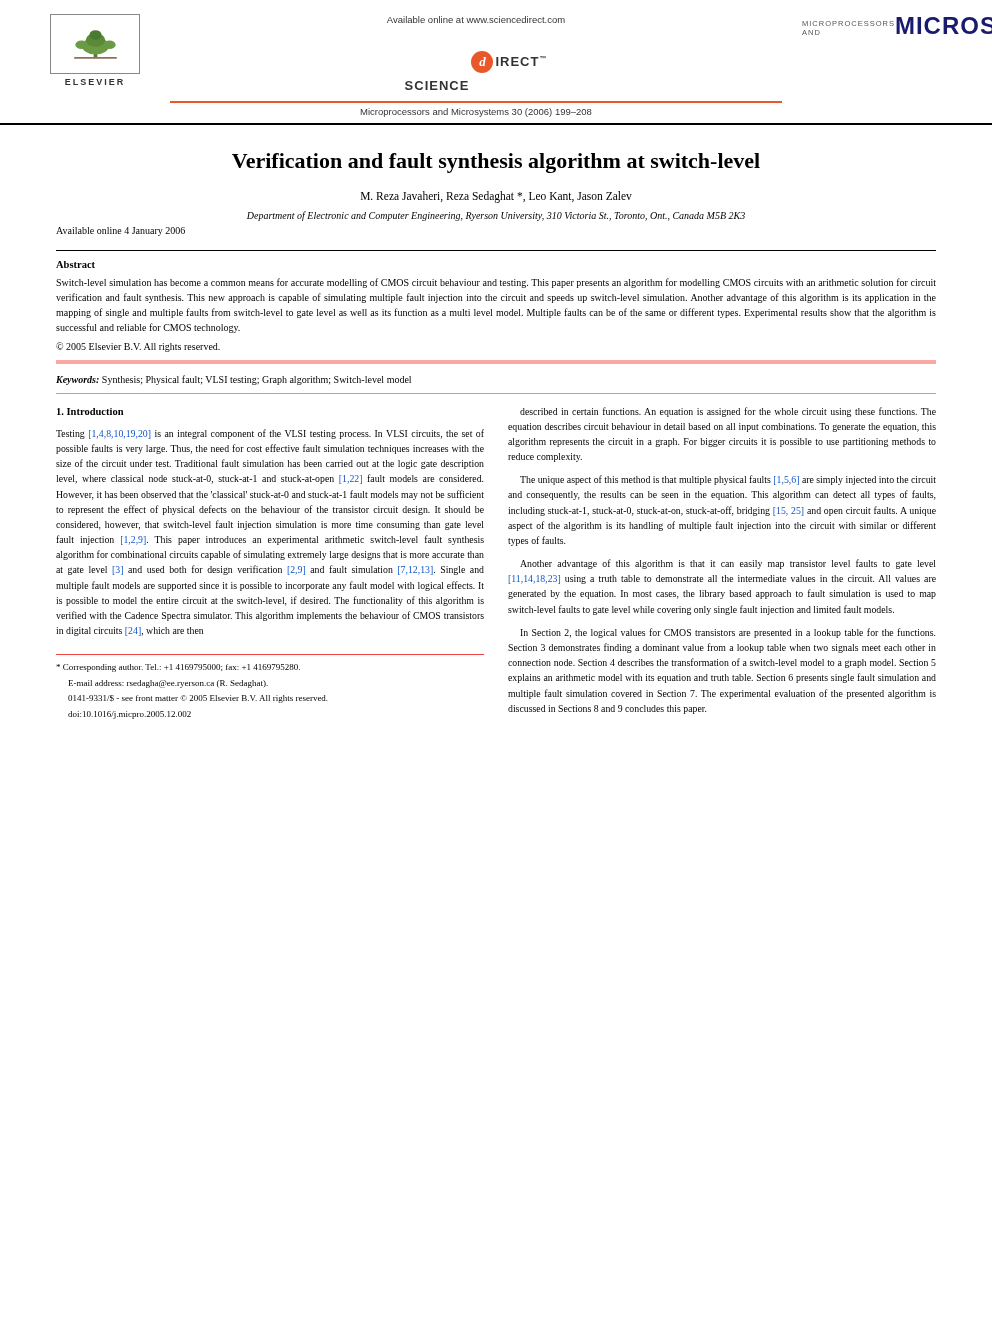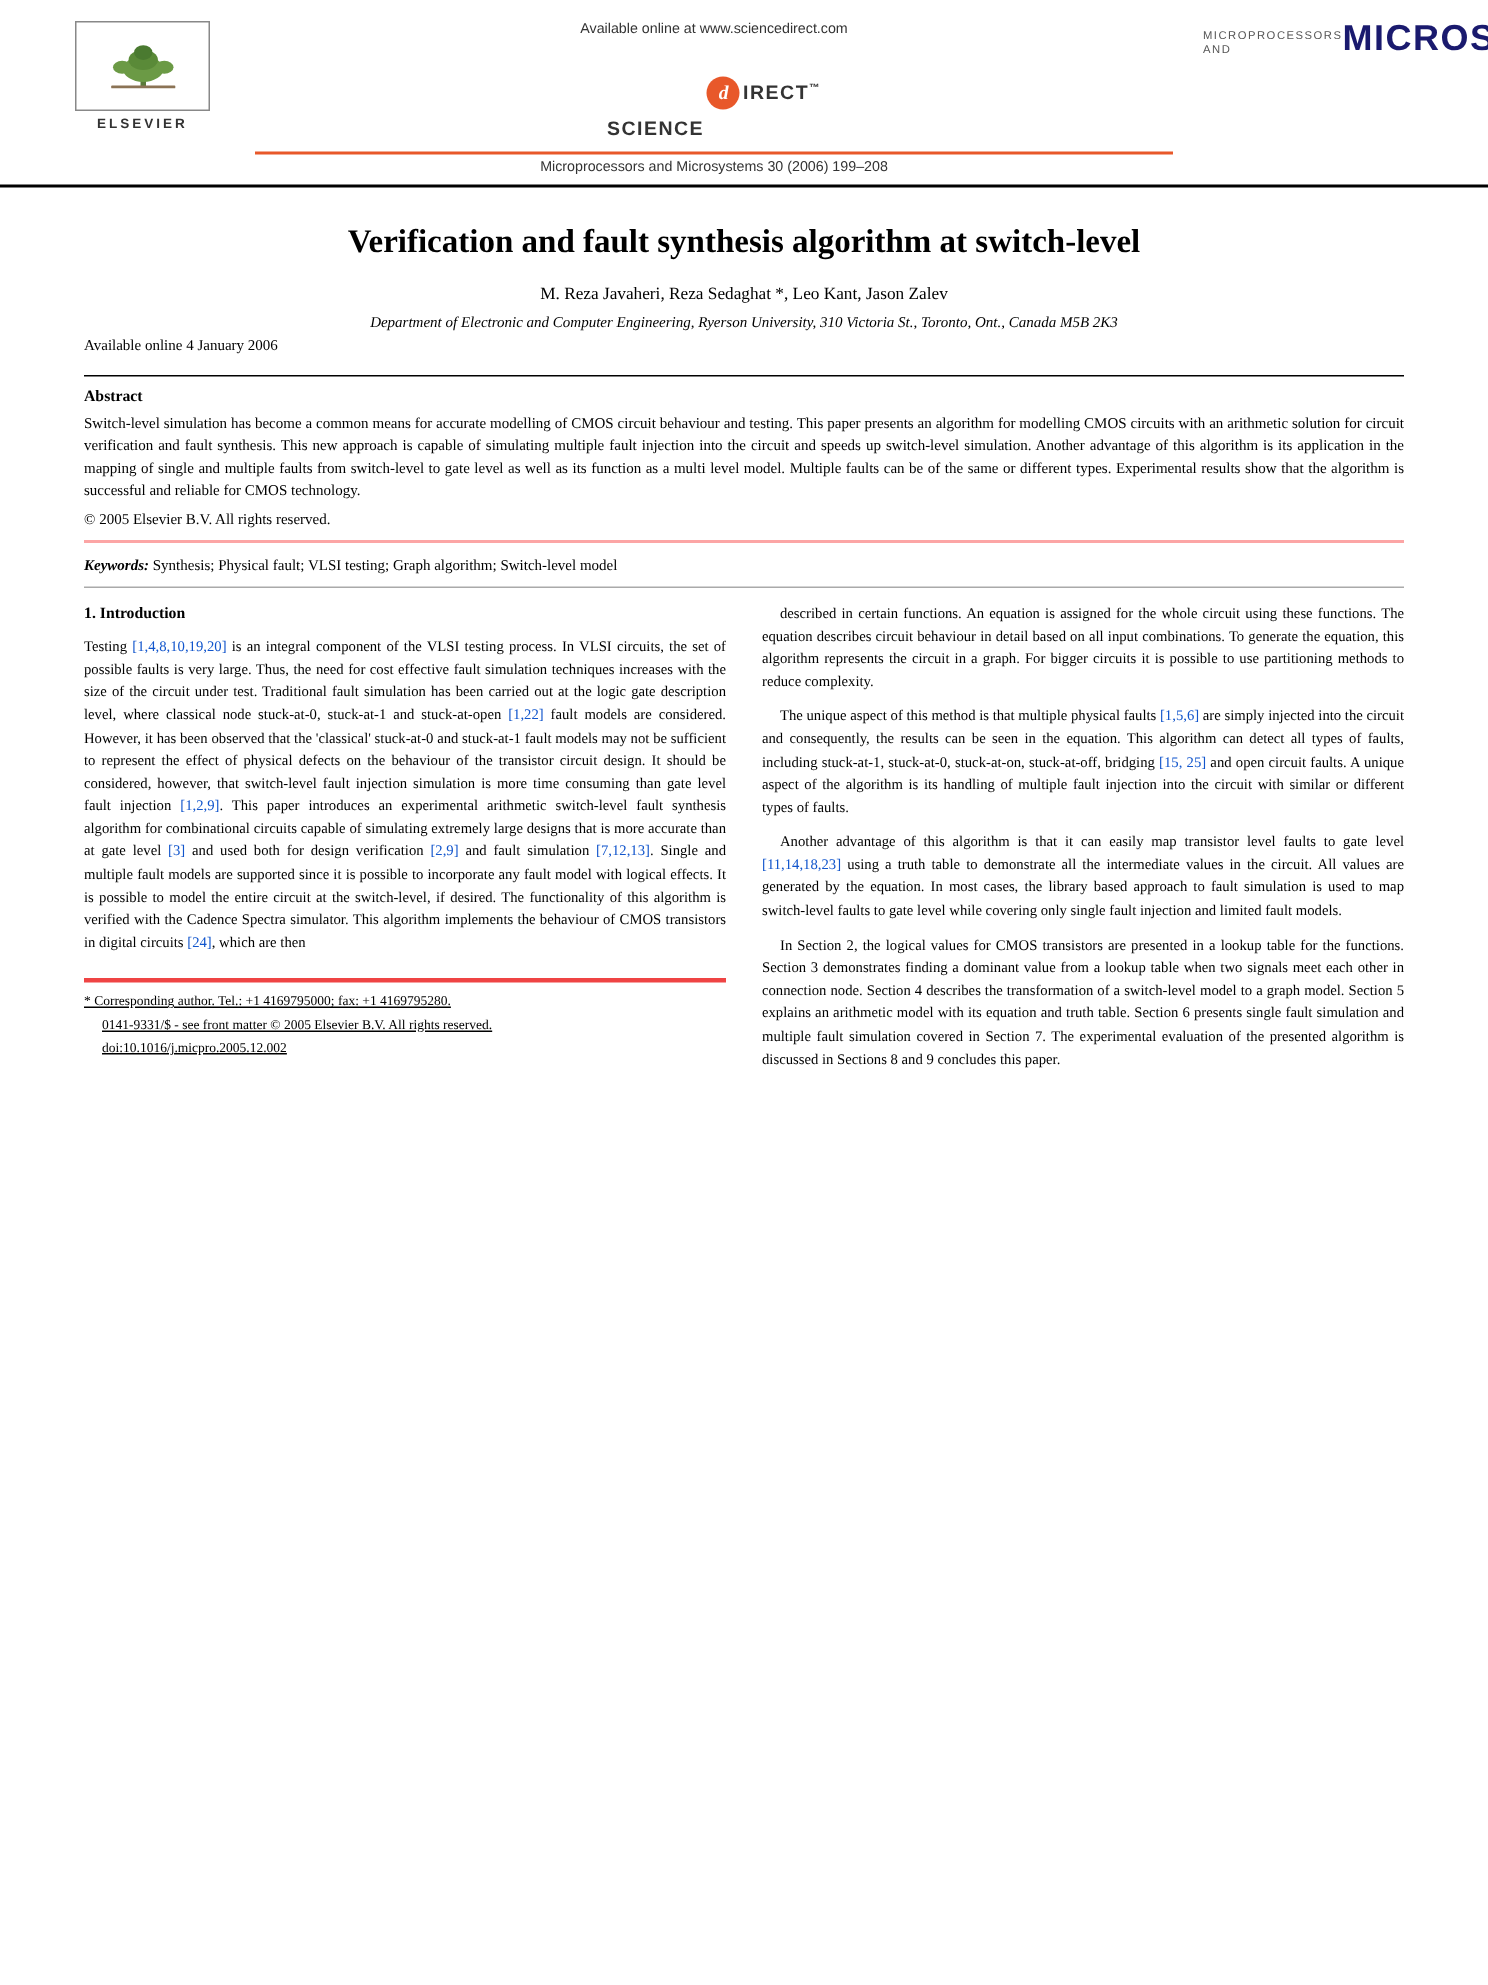--- a/index.html
+++ b/index.html
@@ -218,21 +218,21 @@
     }
 
     .available-online-paper {
       text-align: left;
       font-size: 10px;
       margin-bottom: 14px;
     }
 
     .abstract-section {
       border-top: 1px solid #000;
-      border-bottom: 2px solid #fca5a5;
+      border-bottom: 4px solid #fca5a5;
       padding: 8px 0;
       margin-bottom: 10px;
     }
 
     .abstract-title {
       font-size: 10.5px;
       font-weight: bold;
       margin-bottom: 5px;
     }
 
@@ -287,26 +287,25 @@
     .col-left p:first-of-type {
       text-indent: 0;
     }
 
     a.ref {
       color: #1155cc;
       text-decoration: none;
     }
 
     .footnote-area {
-      border-top: 3px solid #ef4444;
+      border-top: 1px solid #ef4444;
       margin-top: 16px;
       padding-top: 6px;
       font-size: 9px;
       line-height: 1.5;
-      text-decoration: underline;
     }
 
     .footnote-area p {
       margin-bottom: 2px;
     }
   </style>
 </head>
 <body>
 
 <div class="page">
@@ -382,20 +381,21 @@
     <div class="two-col">
 
       <div class="col-left">
         <div class="section-title">1. Introduction</div>
         <p>
           Testing <a class="ref">[1,4,8,10,19,20]</a> is an integral component of the VLSI testing process. In VLSI circuits, the set of possible faults is very large. Thus, the need for cost effective fault simulation techniques increases with the size of the circuit under test. Traditional fault simulation has been carried out at the logic gate description level, where classical node stuck-at-0, stuck-at-1 and stuck-at-open <a class="ref">[1,22]</a> fault models are considered. However, it has been observed that the 'classical' stuck-at-0 and stuck-at-1 fault models may not be sufficient to represent the effect of physical defects on the behaviour of the transistor circuit design. It should be considered, however, that switch-level fault injection simulation is more time consuming than gate level fault injection <a class="ref">[1,2,9]</a>. This paper introduces an experimental arithmetic switch-level fault synthesis algorithm for combinational circuits capable of simulating extremely large designs that is more accurate than at gate level <a class="ref">[3]</a> and used both for design verification <a class="ref">[2,9]</a> and fault simulation <a class="ref">[7,12,13]</a>. Single and multiple fault models are supported since it is possible to incorporate any fault model with logical effects. It is possible to model the entire circuit at the switch-level, if desired. The functionality of this algorithm is verified with the Cadence Spectra simulator. This algorithm implements the behaviour of CMOS transistors in digital circuits <a class="ref">[24]</a>, which are then
         </p>
 
         <div class="footnote-area">
           <p>* Corresponding author. Tel.: +1 4169795000; fax: +1 4169795280.</p>
+          <p>E-mail address: rsedagha@ee.ryerson.ca (R. Sedaghat).</p>
           <p>0141-9331/$ - see front matter © 2005 Elsevier B.V. All rights reserved.</p>
           <p>doi:10.1016/j.micpro.2005.12.002</p>
         </div>
       </div>
 
       <div class="col-right">
         <p>
           described in certain functions. An equation is assigned for the whole circuit using these functions. The equation describes circuit behaviour in detail based on all input combinations. To generate the equation, this algorithm represents the circuit in a graph. For bigger circuits it is possible to use partitioning methods to reduce complexity.
         </p>
         <p>

